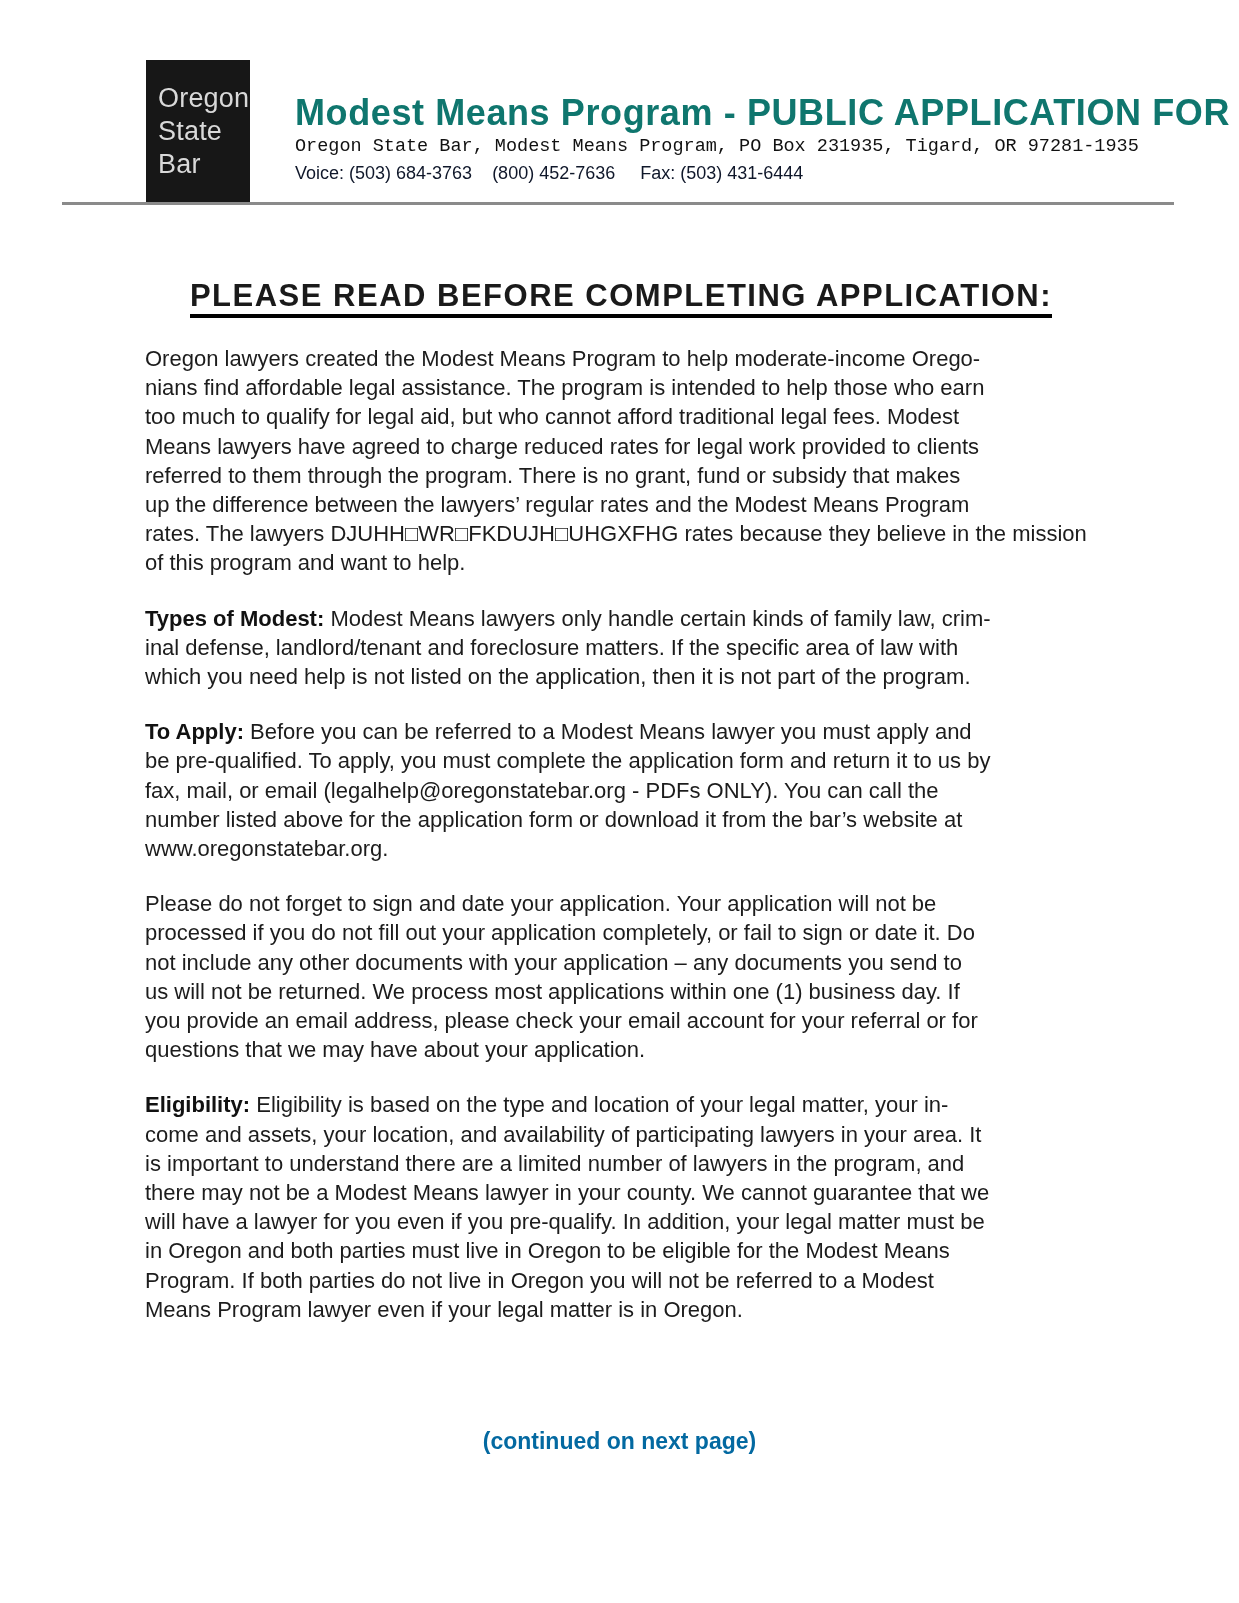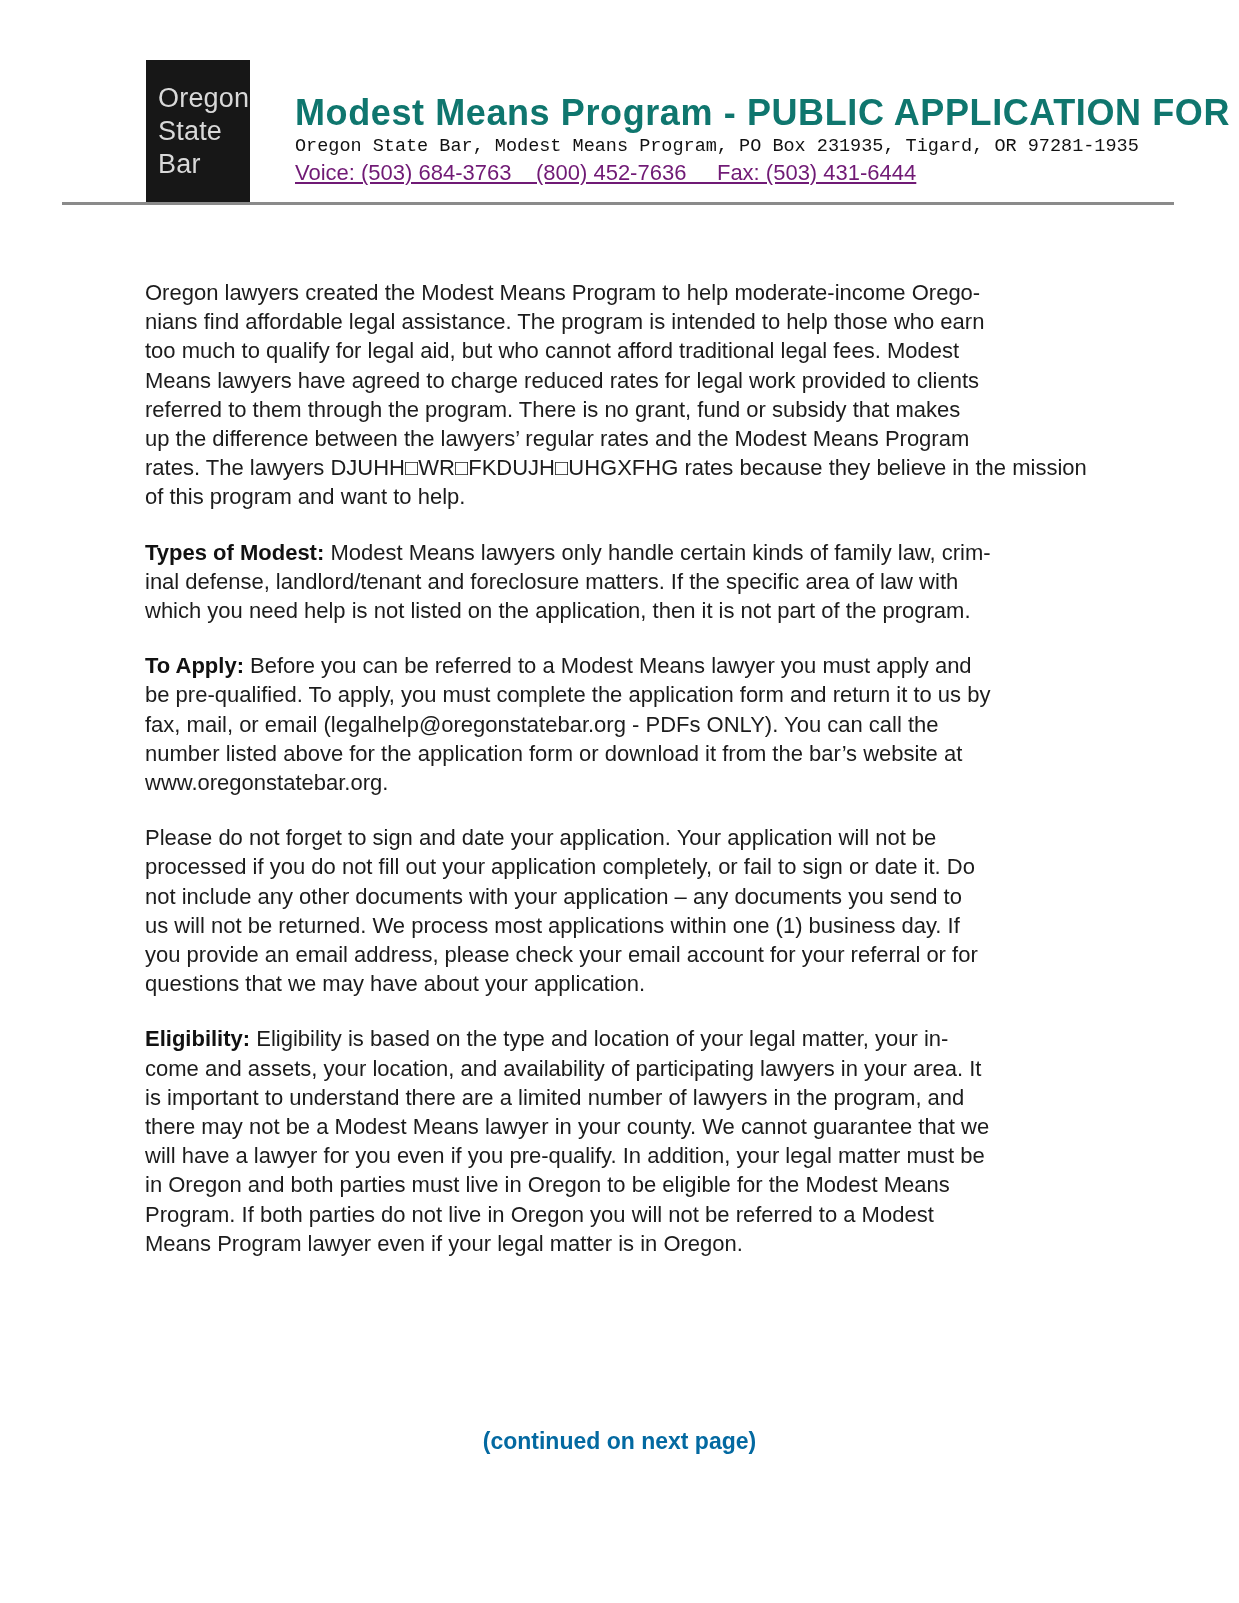--- a/index.html
+++ b/index.html
@@ -40,25 +40,24 @@
     white-space: nowrap;
   }
   .doc-sub {
     font-size: 18.5px;
     line-height: 26px;
     color: #111;
     white-space: pre;
     font-family: Liberation Mono, monospace;
   }
   .doc-phones {
-    font-size: 22px;
+    font-size: 18px;
     line-height: 26px;
-    color: #701a75;
+    color: #0f172a;
     white-space: pre;
-    text-decoration: underline;
   }
   .rule {
     position: absolute;
     left: 62px; top: 202px;
     width: 1112px; height: 0;
     border-top: 3px solid var(--rule-color, #8a8a8a);
   }
   
   .content {
     position: absolute;
@@ -118,20 +117,21 @@
 
   <div class="header-text">
     <h1 class="doc-title">Modest Means Program - PUBLIC APPLICATION FORM</h1>
     <div class="doc-sub">Oregon State Bar, Modest Means Program, PO Box 231935, Tigard, OR 97281-1935</div>
     <div class="doc-phones">Voice: (503) 684-3763    (800) 452-7636     Fax: (503) 431-6444</div>
   </div>
 
   <div class="rule"></div>
 
   <div class="content">
+    <h2 class="main-heading"><span>PLEASE READ BEFORE COMPLETING APPLICATION:</span></h2>
     <div id="paragraphs">
         <p class="para">Oregon lawyers created the Modest Means Program to help moderate-income Orego-<br>nians find affordable legal assistance. The program is intended to help those who earn<br>too much to qualify for legal aid, but who cannot afford traditional legal fees. Modest<br>Means lawyers have agreed to charge reduced rates for legal work provided to clients<br>referred to them through the program. There is no grant, fund or subsidy that makes<br>up the difference between the lawyers’ regular rates and the Modest Means Program<br>rates. The lawyers DJUHH□WR□FKDUJH□UHGXFHG rates because they believe in the mission<br>of this program and want to help.</p>
         <p class="para"><strong>Types of Modest:</strong> Modest Means lawyers only handle certain kinds of family law, crim-<br>inal defense, landlord/tenant and foreclosure matters. If the specific area of law with<br>which you need help is not listed on the application, then it is not part of the program.</p>
         <p class="para"><strong>To Apply:</strong> Before you can be referred to a Modest Means lawyer you must apply and<br>be pre-qualified. To apply, you must complete the application form and return it to us by<br>fax, mail, or email (legalhelp@oregonstatebar.org - PDFs ONLY). You can call the<br>number listed above for the application form or download it from the bar’s website at<br>www.oregonstatebar.org.</p>
         <p class="para">Please do not forget to sign and date your application. Your application will not be<br>processed if you do not fill out your application completely, or fail to sign or date it. Do<br>not include any other documents with your application – any documents you send to<br>us will not be returned. We process most applications within one (1) business day. If<br>you provide an email address, please check your email account for your referral or for<br>questions that we may have about your application.</p>
         <p class="para"><strong>Eligibility:</strong> Eligibility is based on the type and location of your legal matter, your in-<br>come and assets, your location, and availability of participating lawyers in your area. It<br>is important to understand there are a limited number of lawyers in the program, and<br>there may not be a Modest Means lawyer in your county. We cannot guarantee that we<br>will have a lawyer for you even if you pre-qualify. In addition, your legal matter must be<br>in Oregon and both parties must live in Oregon to be eligible for the Modest Means<br>Program. If both parties do not live in Oregon you will not be referred to a Modest<br>Means Program lawyer even if your legal matter is in Oregon.</p>
       </div>
   </div>
 
 

